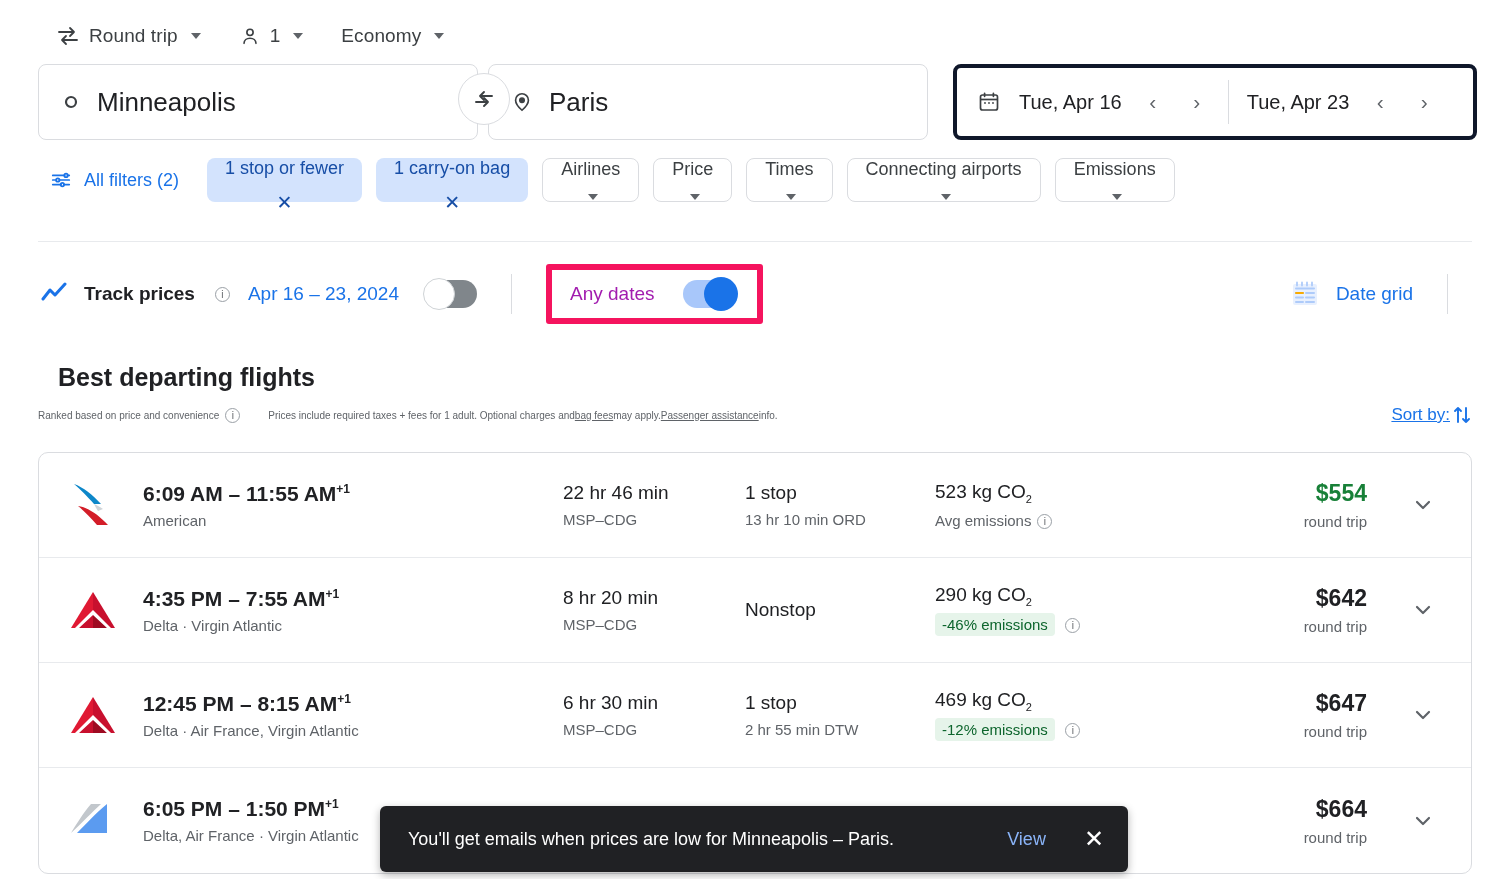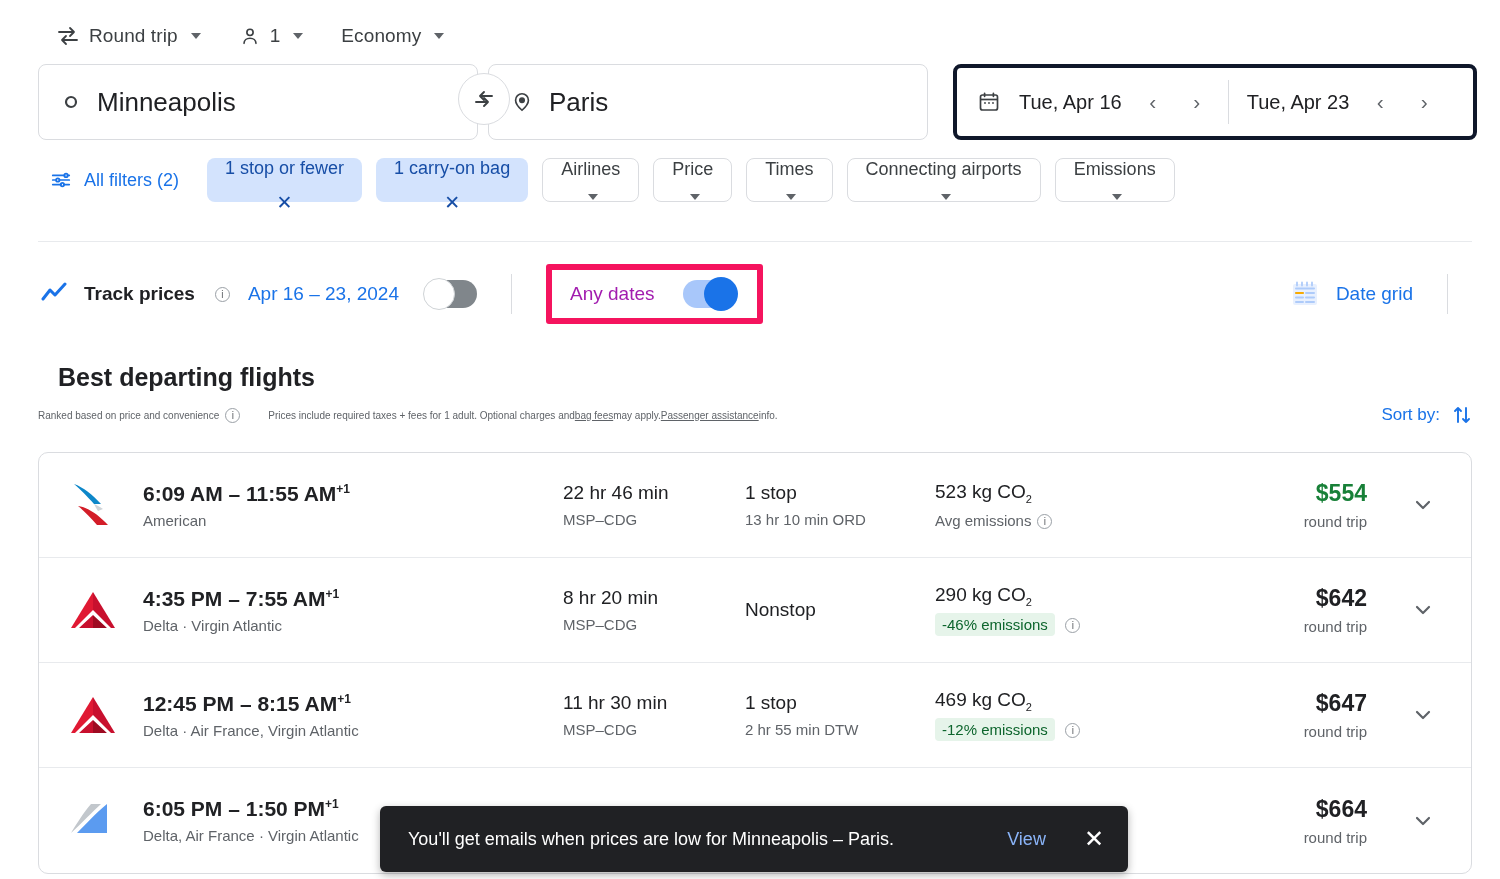--- a/index.html
+++ b/index.html
@@ -216,24 +216,25 @@
     left: 38px; top: 404px;
     width: 1434px;
     display: flex; align-items: center;
   }
   .sub-text { font-size: 10px; color: #5f6368; }
   .sub-gap { width: 28px; }
   .u { text-decoration: underline; }
   .sort-by {
     margin-left: auto;
     display: flex; align-items: center;
-    gap: 12px;
+    gap: 2px;
     color: #1a73e8;
     font-size: 17px;
     cursor: pointer;
+    text-decoration: underline;
   }
 
   
   .flight-list {
     position: absolute;
     left: 38px; top: 452px;
     width: 1434px;
     border: 1px solid #dadce0;
     border-radius: 10px;
     background: #fff;
@@ -587,21 +588,21 @@
           <path d="M26 28 40 42 26 42 26 28Z" fill="#9e0b22"></path>
           <path d="M26 28 12 42 26 42 26 28Z" fill="#c8102e"></path>
           <path d="M26 24 44 42 40 42 26 29 12 42 8 42Z" fill="#ffffff"></path>
         </svg>
       </div>
       <div class="times-cell">
         <div class="time-main"><span>12:45 PM – 8:15 AM</span><span class="sup">+1</span></div>
         <div class="airline-sub">Delta · Air France, Virgin Atlantic</div>
       </div>
       <div class="dur-cell">
-        <div class="cell-main">11 hr 30 min</div>
+        <div class="cell-main">6 hr 30 min</div>
         <div class="cell-sub">MSP–CDG</div>
       </div>
       <div class="stops-cell">
         <div class="cell-main">1 stop</div>
         <div class="cell-sub">2 hr 55 min DTW</div>
       </div>
       <div class="co2-cell">
         <div class="cell-main"><span>469 kg CO</span><span class="sub2">2</span></div>
         <div>
           <span class="emis-badge">-12% emissions</span>

